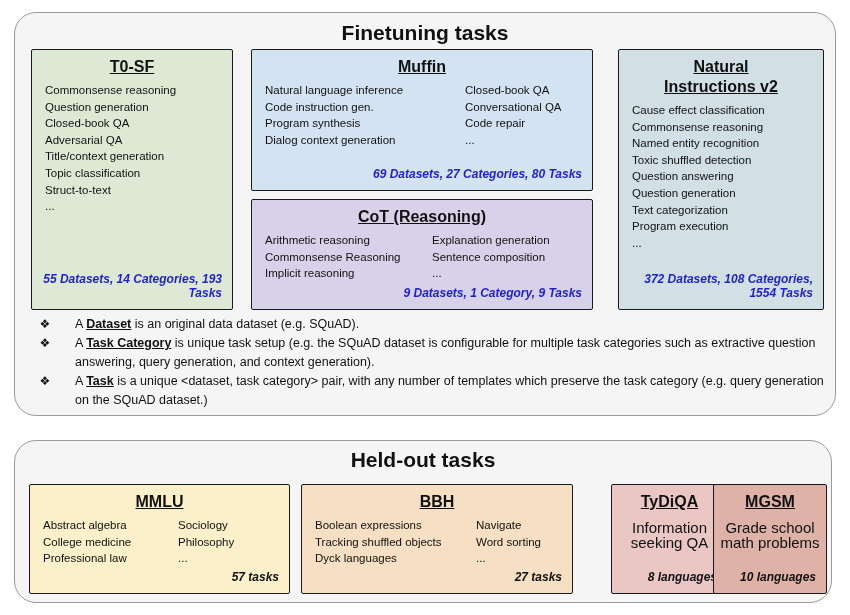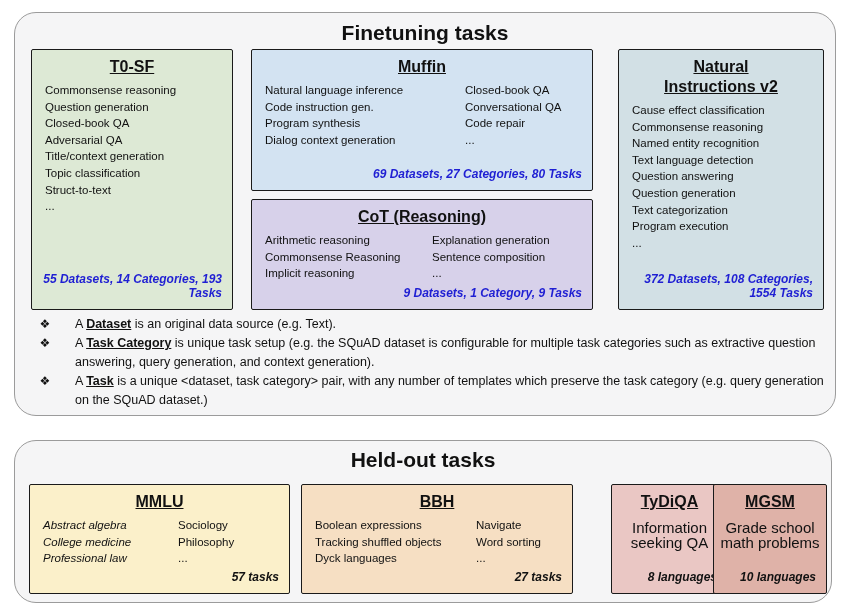--- a/index.html
+++ b/index.html
@@ -31,21 +31,21 @@
   .box-niv2   { left:603px; top:36px;  width:206px; height:261px; background:#d2e0e5; }
   .box-niv2 .box-title { width:150px; margin-left:auto; margin-right:auto; }
   .box-muffin .col1 { width:200px; }
   .box-cot .col1    { width:167px; }
 
   
   .box-mmlu   { left:14px;  top:43px; width:261px; height:110px; background:#fbf0ca; }
   .box-bbh    { left:286px; top:43px; width:272px; height:110px; background:#f6dfc3; }
   .box-tydiqa { left:596px; top:43px; width:117px; height:110px; background:#eac7c4; }
   .box-mgsm   { left:698px; top:43px; width:114px; height:110px; background:#dfb2a8; }
-  .box-mmlu .col1 { width:135px;font-style:italic; }
+  .box-mmlu .col1 { width:135px; }
   .box-bbh  .col1 { width:161px; }
   .desc { text-align:center; font-size:15px; line-height:15px; padding:3px 4px 0; }
 
   
   .notes { position:absolute; left:22px; top:302px; width:790px; }
   .note-row { display:flex; font-size:12.5px; line-height:19px; }
   .note-bullet { width:16px; flex:0 0 16px; margin-right:22px; text-align:center;
     font-size:12px; }
   .note-text { flex:1; }
   .note-term { font-weight:bold; text-decoration:underline; }
@@ -108,34 +108,34 @@
       </div>
       <div class="stats">9 Datasets, 1 Category, 9 Tasks</div>
     </div>
 
     <div class="box box-niv2">
       <div class="box-title">Natural Instructions v2</div>
       <div class="items">
         <div>Cause effect classification</div>
         <div>Commonsense reasoning</div>
         <div>Named entity recognition</div>
-        <div>Text language detection</div>
+        <div>Toxic shuffled detection</div>
         <div>Question answering</div>
         <div>Question generation</div>
         <div>Text categorization</div>
         <div>Program execution</div>
         <div>...</div>
       </div>
       <div class="stats">372 Datasets, 108 Categories, 1554 Tasks</div>
     </div>
 
     <div class="notes">
       <div class="note-row">
         <span class="note-bullet">❖</span>
-        <span class="note-text"><span>A </span><span class="note-term">Dataset</span><span> is an original data source (e.g. Text).</span></span>
+        <span class="note-text"><span>A </span><span class="note-term">Dataset</span><span> is an original data dataset (e.g. SQuAD).</span></span>
       </div>
       <div class="note-row">
         <span class="note-bullet">❖</span>
         <span class="note-text"><span>A </span><span class="note-term">Task Category</span><span> is unique task setup (e.g. the SQuAD dataset is configurable for multiple task categories such as extractive question answering, query generation, and context generation).</span></span>
       </div>
       <div class="note-row">
         <span class="note-bullet">❖</span>
         <span class="note-text"><span>A </span><span class="note-term">Task</span><span> is a unique &lt;dataset, task category&gt; pair, with any number of templates which preserve the task category (e.g. query generation on the SQuAD dataset.)</span></span>
       </div>
     </div>

